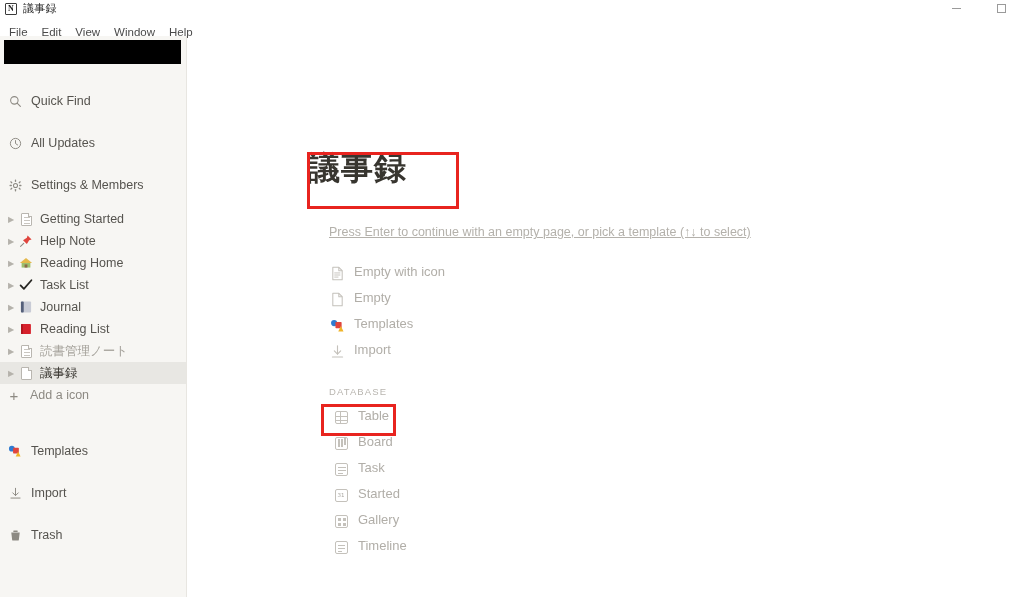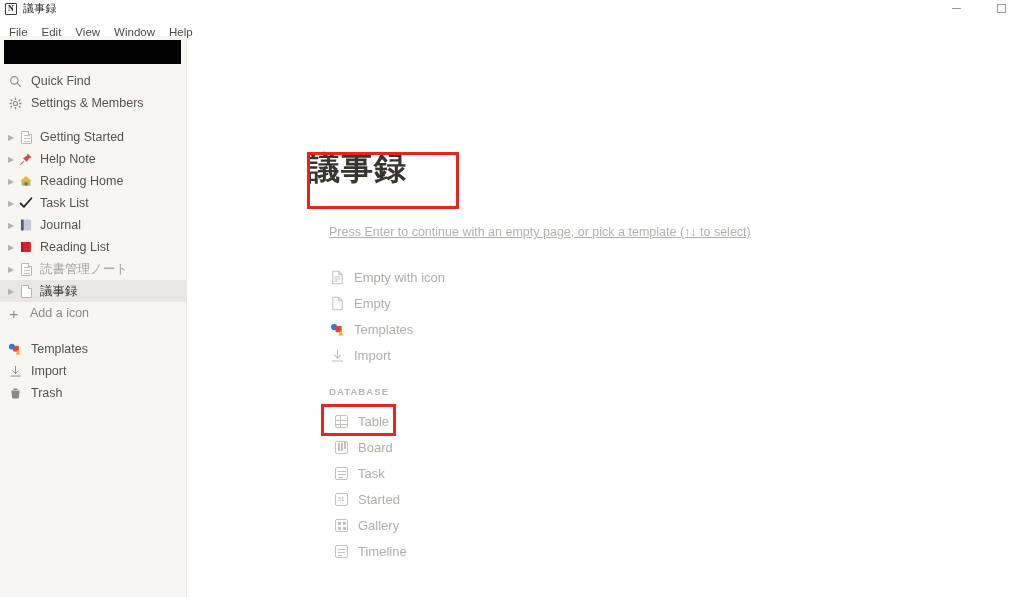--- a/index.html
+++ b/index.html
@@ -81,20 +81,21 @@
   }
   .side-section { padding-top: 6px; }
   .side-row {
     display: flex; align-items: center;
     height: 22px;
     padding-left: 7px;
     cursor: pointer;
     font-size: 12.5px;
     color: #55534e;
     white-space: nowrap;
+    margin-top: 20px;
   }
   .side-row .ico {
     width: 16px; height: 16px;
     display: flex; align-items: center; justify-content: center;
     margin-right: 8px;
     flex: 0 0 16px;
   }
   .side-row .lbl { line-height: 1; }
 
   .pages-section { padding-top: 12px; }
@@ -179,35 +180,35 @@
 
   .hint-text {
     position: absolute; left: 141px; top: 189px;
     font-size: 12.5px; color: #b4b1ab;
     white-space: nowrap;
     text-decoration: underline;
   }
 
   .opt-list { position: absolute; left: 140px; top: 228px; }
   .opt-row {
-    display: flex; align-items: center;
+    display: flex; 
     height: 26px; cursor: pointer;
     font-size: 13px; color: #b1aea8;
     white-space: nowrap;
   }
   .opt-row .oico {
     width: 18px; height: 18px; flex: 0 0 18px;
     margin-right: 8px;
     display: flex; align-items: center; justify-content: center;
   }
 
   .db-label {
     position: absolute; left: 141px; top: 350px;
     font-size: 9.5px; color: #b8b5af;
-    letter-spacing: 1.1px; font-weight: 700;
+    letter-spacing: 1.1px; font-weight: 400;
   }
   .db-list { position: absolute; left: 144px; top: 372px; }
 
   
   .g-box {
     position: relative; width: 13px; height: 13px;
     border: 1px solid #c4c1bb; border-radius: 2px;
   }
   .g-table::before {
     content: ""; position: absolute; left: 0; top: 4px;
@@ -285,20 +286,29 @@
 
   <div class="side-section">
     <div class="side-row">
       <span class="ico">
         <svg width="13" height="13" viewBox="0 0 16 16">
             <circle cx="6.6" cy="6.6" r="4.6" fill="none" stroke="#8d8a83" stroke-width="1.3"></circle>
             <line x1="10" y1="10" x2="14" y2="14" stroke="#8d8a83" stroke-width="1.3" stroke-linecap="round"></line>
           </svg>
       </span>
       <span class="lbl">Quick Find</span>
+    </div>
+    <div class="side-row">
+      <span class="ico">
+        <svg width="13" height="13" viewBox="0 0 16 16">
+            <circle cx="8" cy="8" r="6.3" fill="none" stroke="#8d8a83" stroke-width="1.2"></circle>
+            <path d="M8 4.4V8l2.6 1.8" fill="none" stroke="#8d8a83" stroke-width="1.2" stroke-linecap="round"></path>
+          </svg>
+      </span>
+      <span class="lbl">All Updates</span>
     </div>
     <div class="side-row">
       <span class="ico">
         <svg width="13" height="13" viewBox="0 0 16 16">
           <g fill="#8d8a83">
             <circle cx="8" cy="8" r="2.5" fill="none" stroke="#8d8a83" stroke-width="1.3"></circle>
             <rect x="7.2" y="0.6" width="1.6" height="3" rx="0.6"></rect>
             <rect x="7.2" y="12.4" width="1.6" height="3" rx="0.6"></rect>
             <rect x="0.6" y="7.2" width="3" height="1.6" rx="0.6"></rect>
             <rect x="12.4" y="7.2" width="3" height="1.6" rx="0.6"></rect>

